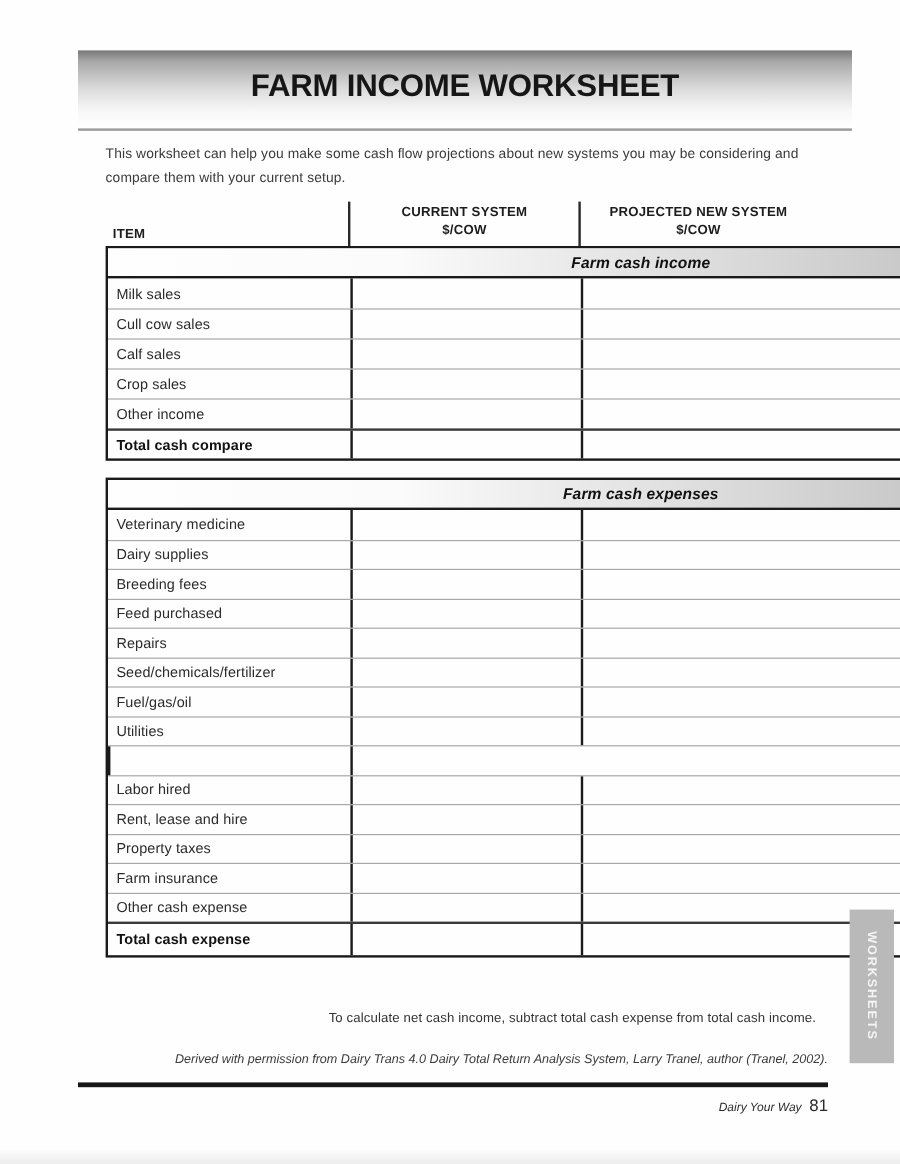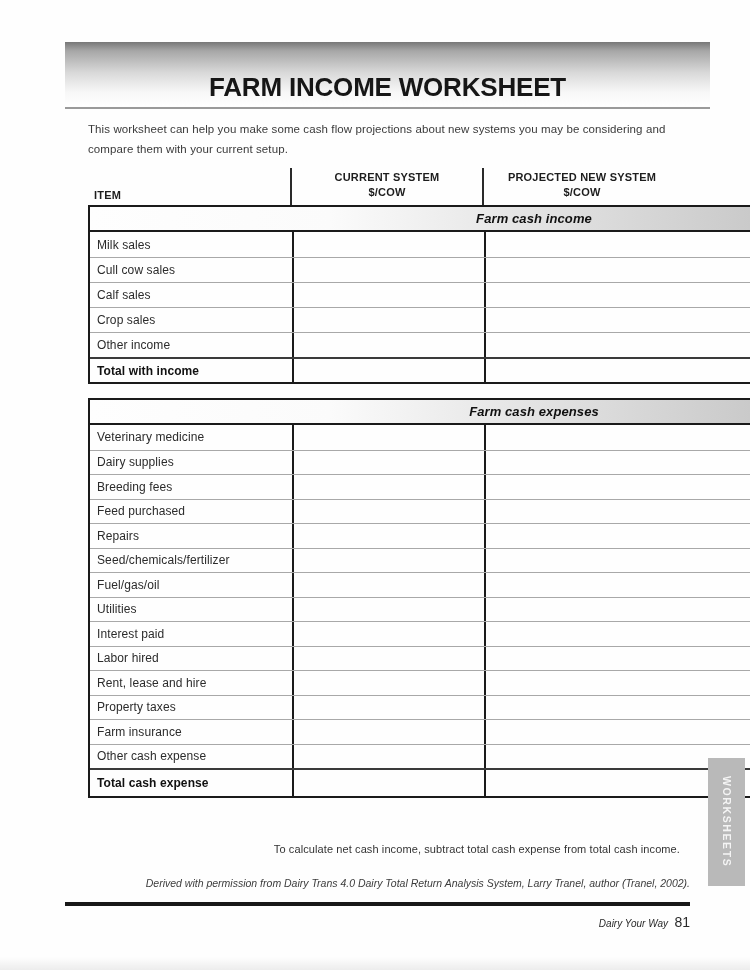--- a/index.html
+++ b/index.html
@@ -9,21 +9,21 @@
     position:relative; width:750px; height:970px; margin:0 auto;
     background:#fefefe; overflow:hidden;
   }
 
   
   .top-band {
     position:absolute; left:65px; top:42px; width:645px; height:64px;
     background:linear-gradient(to bottom, #777777 0%, #a7a7a7 14%, #d9d9d9 48%, #f7f7f7 78%, #ffffff 100%);
   }
   .page-title {
-    position:absolute; left:65px; top:72px; width:645px;
+    position:absolute; left:65px; top:56px; width:645px;
     text-align:center; font-size:26px; font-weight:700; color:#161616;
     letter-spacing:-0.2px;
   }
   .title-rule {
     position:absolute; left:65px; top:107px; width:645px; height:2px;
     background:#9a9a9a;
   }
   .intro {
     position:absolute; left:88px; top:119px; width:588px;
     font-size:11.5px; line-height:1.75; color:#3a3a3a; letter-spacing:0.1px;
@@ -174,21 +174,21 @@
           <div class="cell val-cell"></div>
         </div>
 
         <div class="t-row">
           <div class="cell item-cell">Other income</div>
           <div class="cell val-cell"></div>
           <div class="cell val-cell"></div>
         </div>
 
         <div class="t-row row-bold">
-          <div class="cell item-cell">Total with income</div>
+          <div class="cell item-cell">Total cash compare</div>
           <div class="cell val-cell"></div>
           <div class="cell val-cell"></div>
         </div>
       </div>
   </div>
 
   <div class="wtable expense-table">
     <div class="section-band">
       <div class="band-label">Farm cash expenses</div>
     </div>
@@ -236,21 +236,20 @@
           <div class="cell val-cell"></div>
         </div>
 
         <div class="t-row">
           <div class="cell item-cell">Utilities</div>
           <div class="cell val-cell"></div>
           <div class="cell val-cell"></div>
         </div>
 
         <div class="t-row">
-          <div class="cell item-cell">Interest paid</div>
           <div class="cell val-cell"></div>
           <div class="cell val-cell"></div>
         </div>
 
         <div class="t-row">
           <div class="cell item-cell">Labor hired</div>
           <div class="cell val-cell"></div>
           <div class="cell val-cell"></div>
         </div>
 

